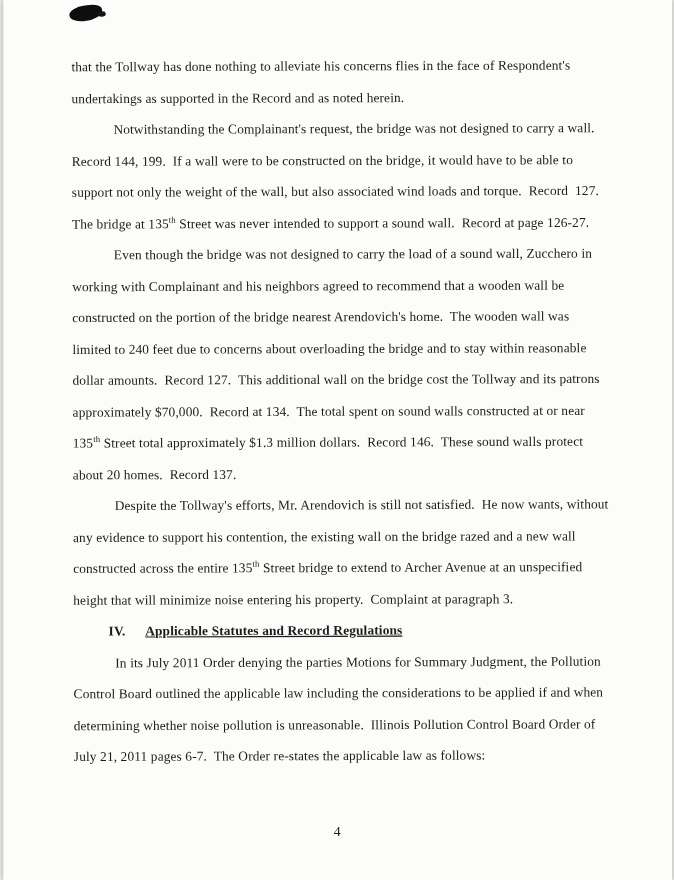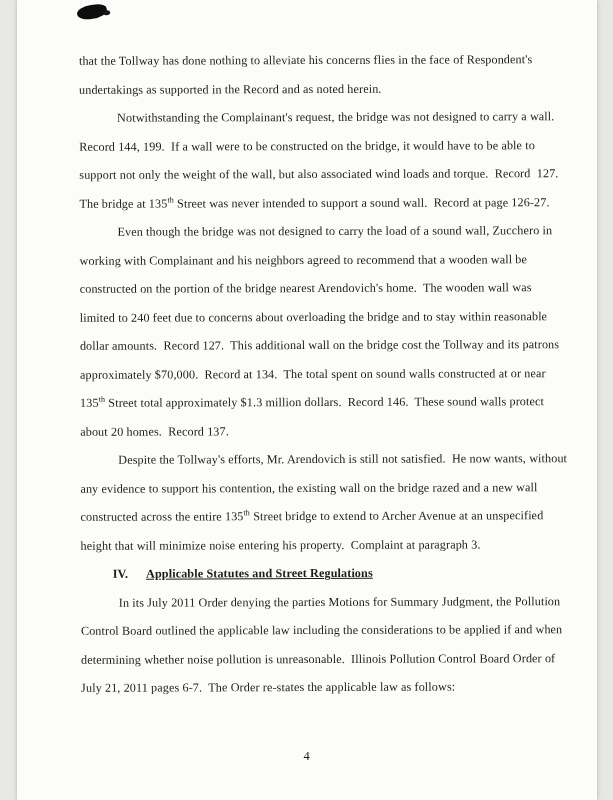--- a/index.html
+++ b/index.html
@@ -9,20 +9,21 @@
   }
   .page {
     position: relative;
     width: 580px;
     height: 800px;
     margin: 0 auto;
     background: #fcfcfa;
     color: #1c1c1c;
     overflow: hidden;
     box-shadow: 0 0 4px rgba(0,0,0,0.25);
+    padding-left: 28px;
   }
   .scan-artifact {
     position: absolute;
     left: 60px;
     top: 5px;
     width: 30px;
     height: 14px;
     background: #0e0e0e;
     border-radius: 55% 40% 60% 50%;
     transform: rotate(-7deg);
@@ -76,17 +77,17 @@
 </head>
 <body>
 
 <div class="page">
   <div class="scan-artifact"></div>
   <div class="doc-body" id="doc-body">
       <p class="para">that the Tollway has done nothing to alleviate his concerns flies in the face of Respondent's undertakings as supported in the Record and as noted herein.</p>
       <p class="para indent">Notwithstanding the Complainant's request, the bridge was not designed to carry a wall.  Record 144, 199.  If a wall were to be constructed on the bridge, it would have to be able to support not only the weight of the wall, but also associated wind loads and torque.  Record  127. The bridge at 135<sup>th</sup> Street was never intended to support a sound wall.  Record at page 126-27.</p>
       <p class="para indent">Even though the bridge was not designed to carry the load of a sound wall, Zucchero in working with Complainant and his neighbors agreed to recommend that a wooden wall be constructed on the portion of the bridge nearest Arendovich's home.  The wooden wall was limited to 240 feet due to concerns about overloading the bridge and to stay within reasonable dollar amounts.  Record 127.  This additional wall on the bridge cost the Tollway and its patrons approximately $70,000.  Record at 134.  The total spent on sound walls constructed at or near 135<sup>th</sup> Street total approximately $1.3 million dollars.  Record 146.  These sound walls protect about 20 homes.  Record 137.</p>
       <p class="para indent">Despite the Tollway's efforts, Mr. Arendovich is still not satisfied.  He now wants, without any evidence to support his contention, the existing wall on the bridge razed and a new wall constructed across the entire 135<sup>th</sup> Street bridge to extend to Archer Avenue at an unspecified height that will minimize noise entering his property.  Complaint at paragraph 3.</p>
-      <p class="heading"><span class="hnum">IV.</span><span class="htitle">Applicable Statutes and Street Regulations</span></p>
+      <p class="heading"><span class="hnum">IV.</span><span class="htitle">Applicable Statutes and Record Regulations</span></p>
       <p class="para indent">In its July 2011 Order denying the parties Motions for Summary Judgment, the Pollution Control Board outlined the applicable law including the considerations to be applied if and when determining whether noise pollution is unreasonable.  Illinois Pollution Control Board Order of July 21, 2011 pages 6-7.  The Order re-states the applicable law as follows:</p>
     </div>
   <div class="page-number">4</div>
 </div>
 
 </body></html>

